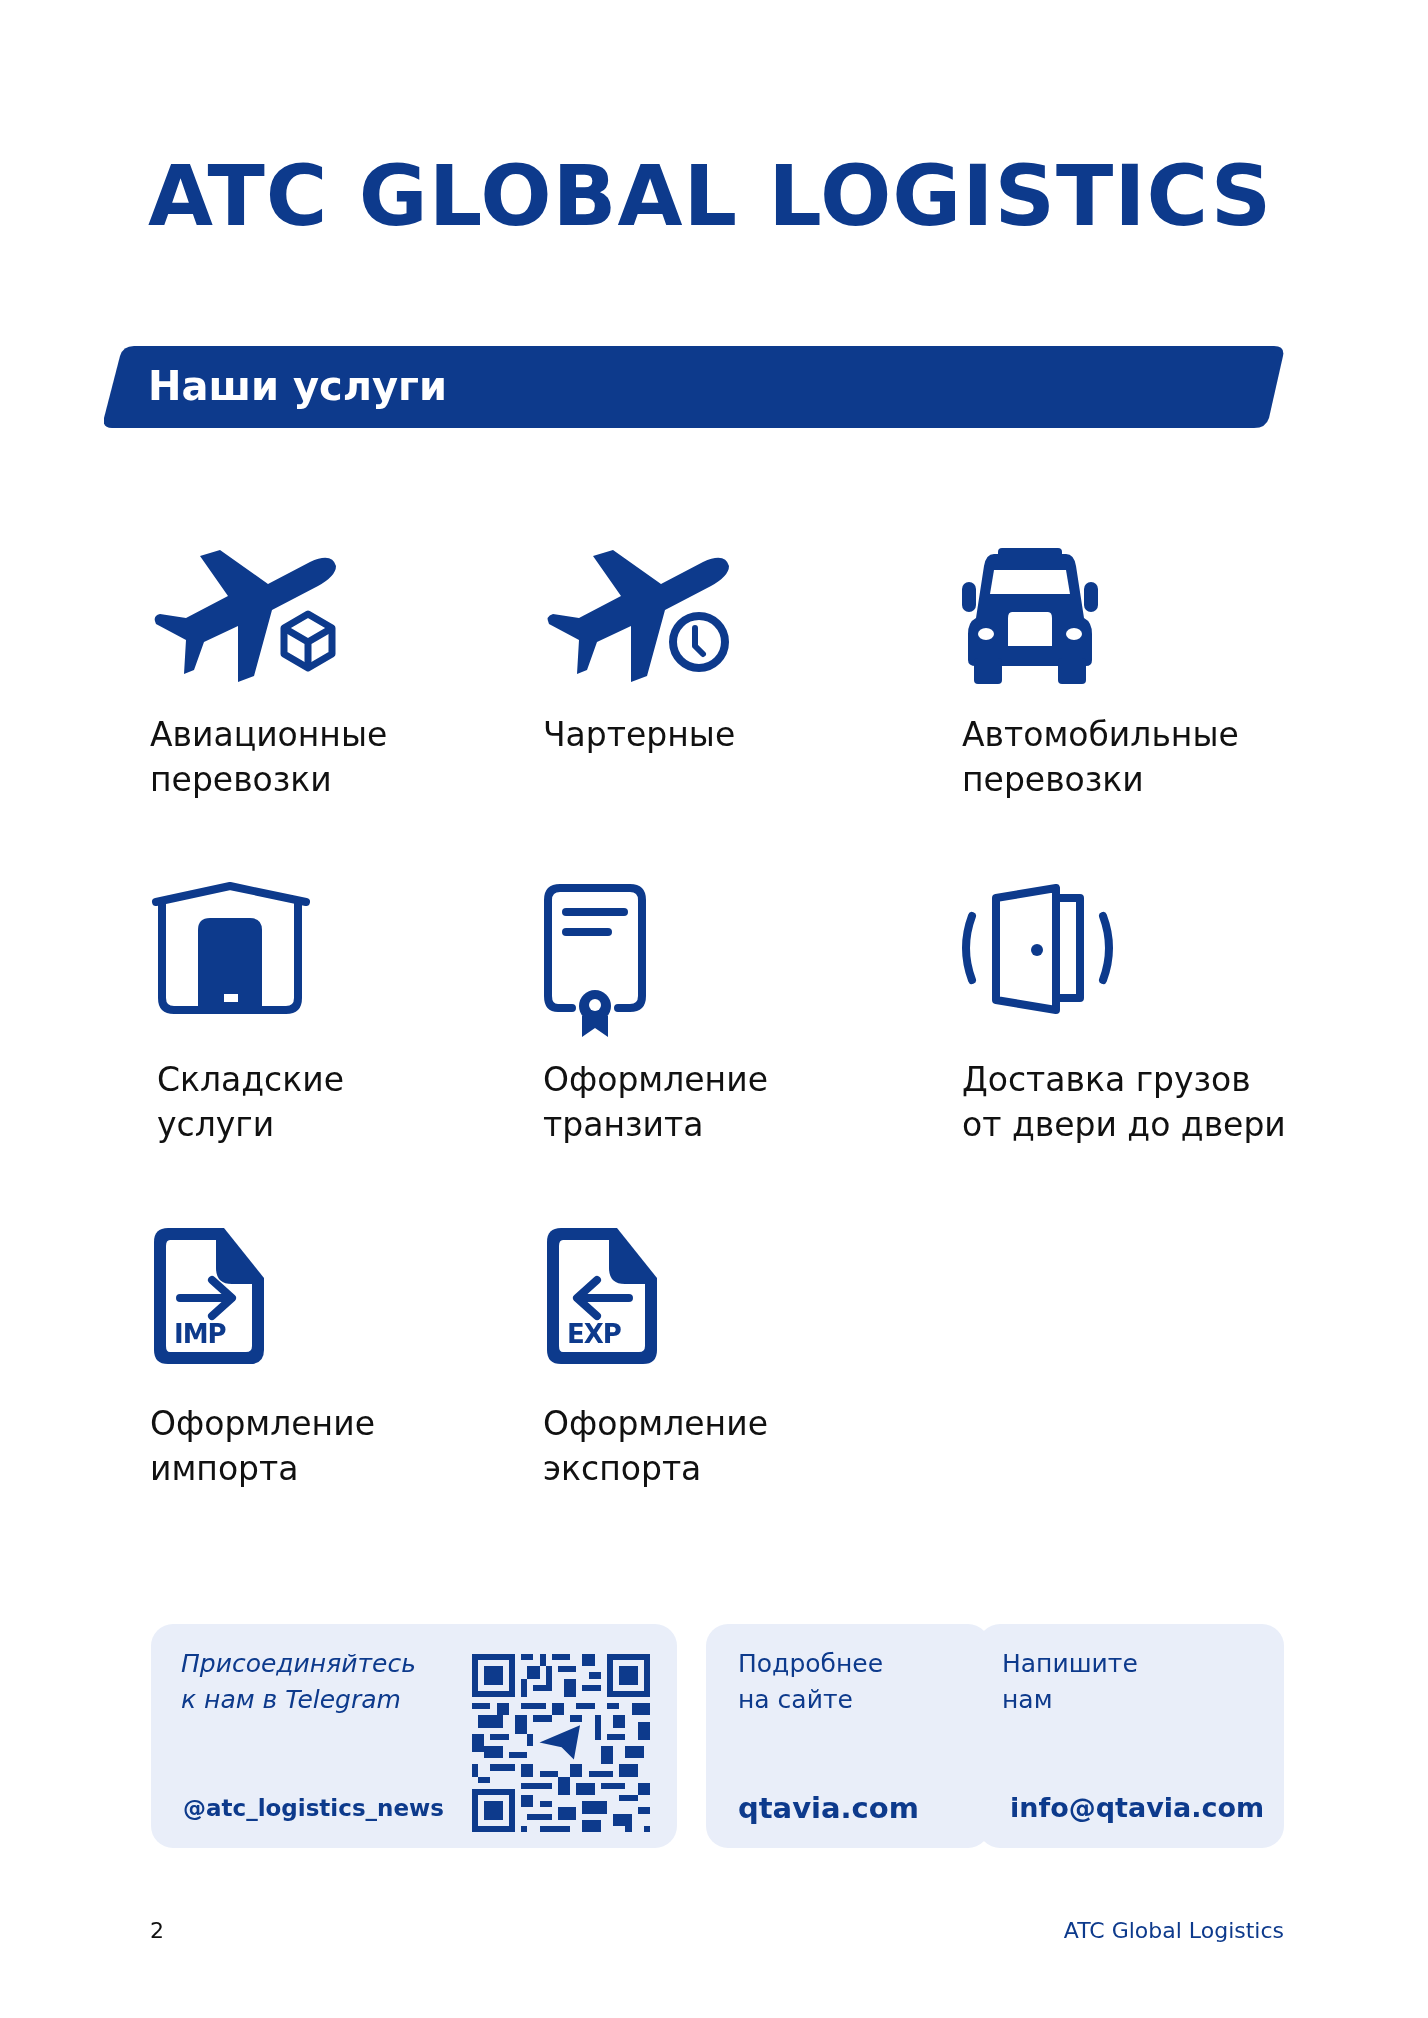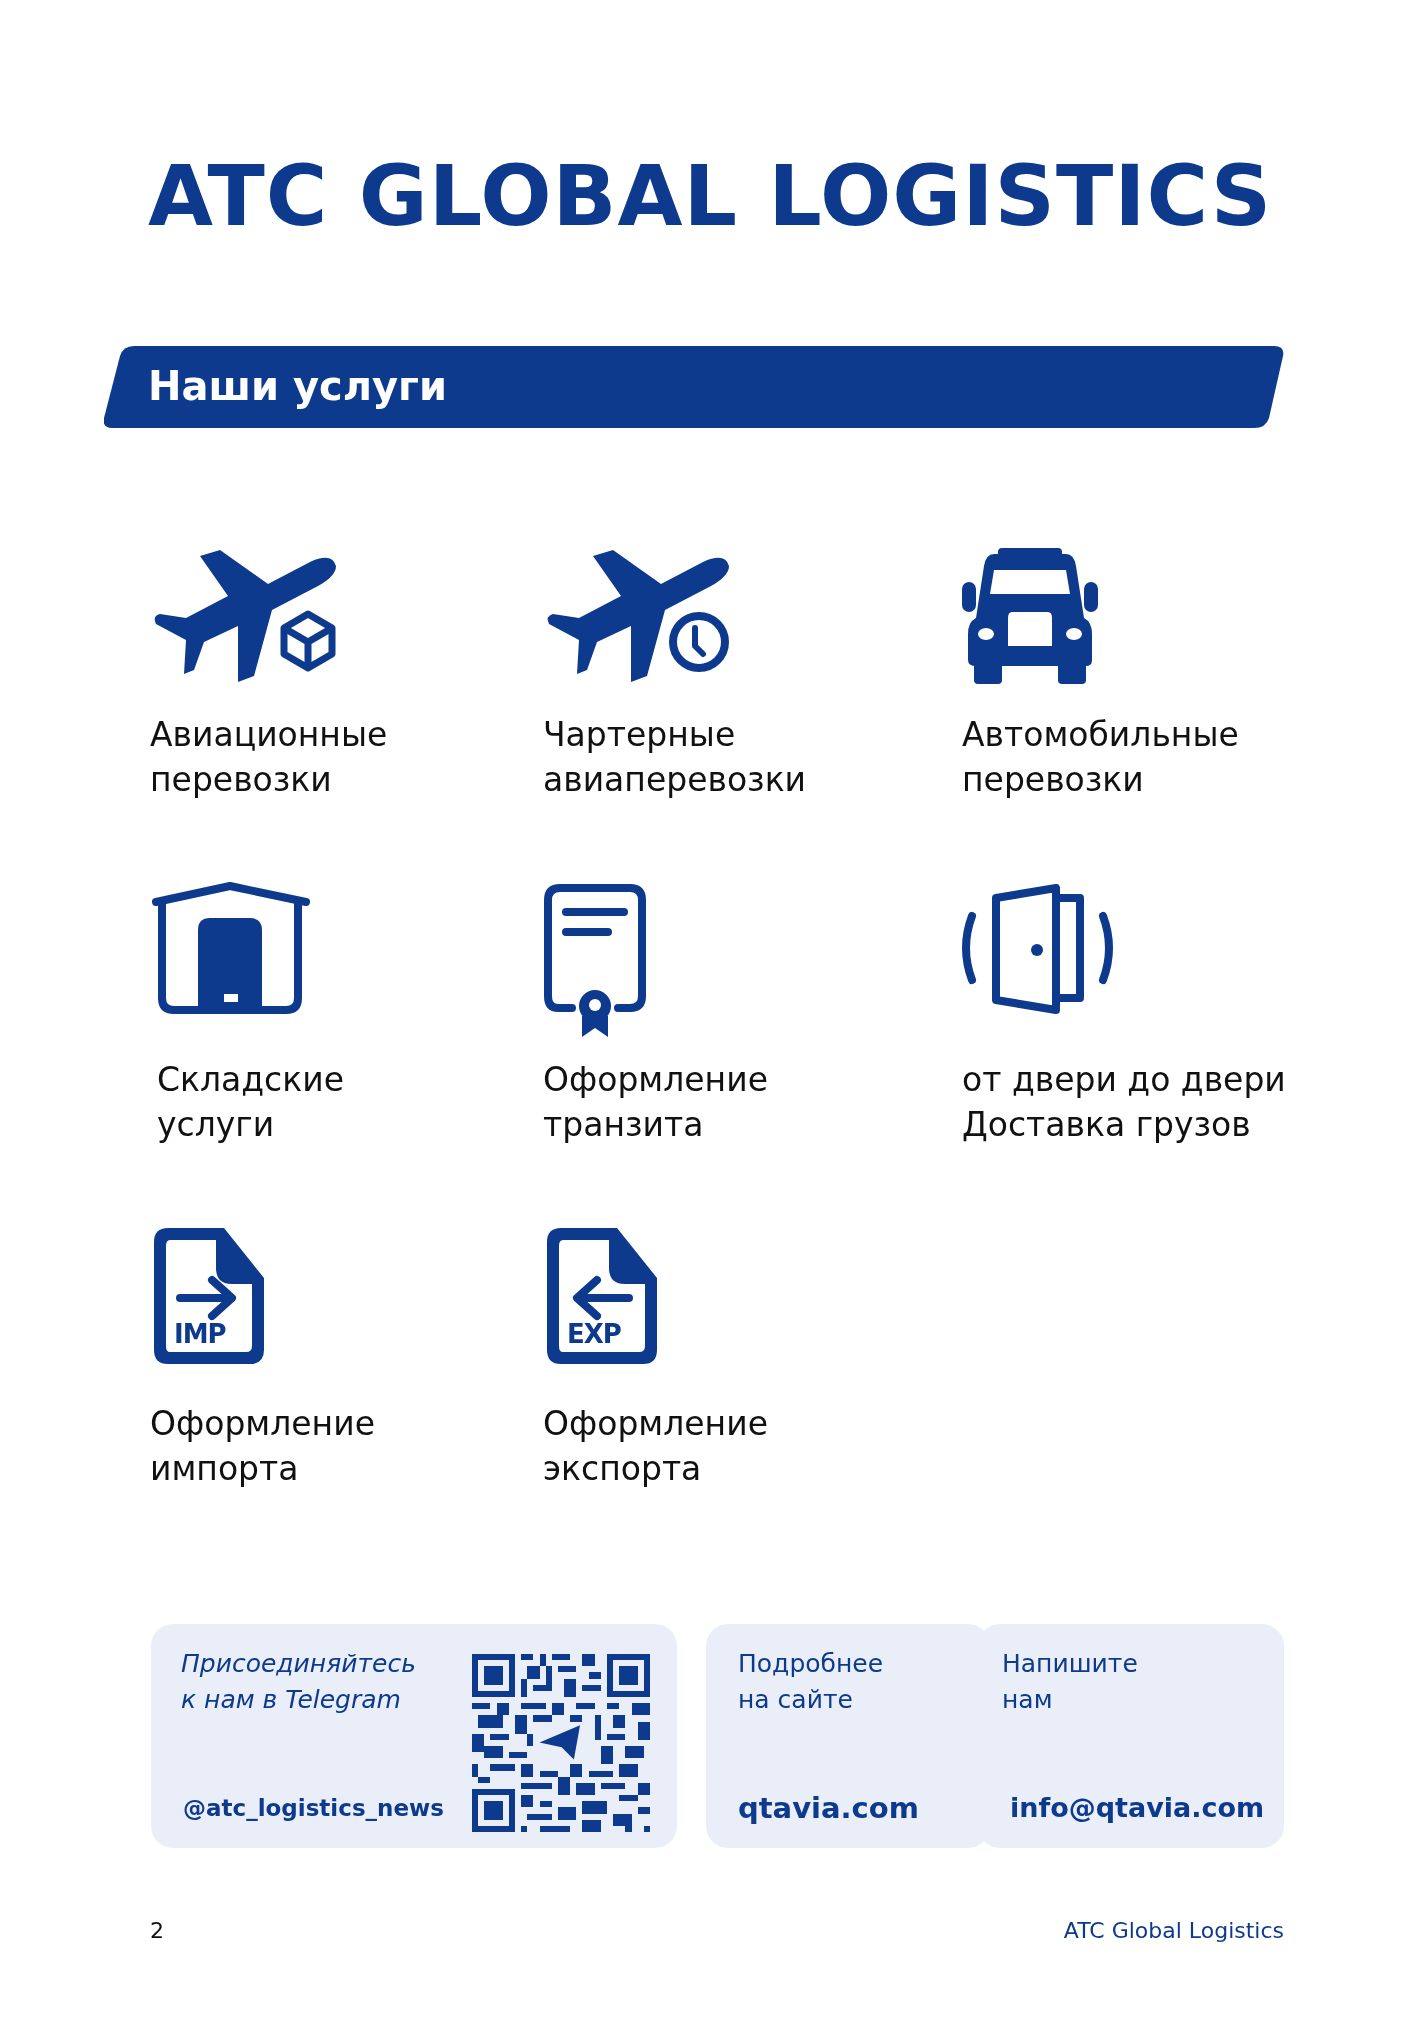--- a/index.html
+++ b/index.html
@@ -86,21 +86,20 @@
   <svg width="190" height="135" viewBox="0 0 190 135">
     <g fill="#0d3a8c">
       <path d="M50 8 L70 2 L118 36 L160 14 Q182 4 186 18 Q186 28 168 38 L122 62 L104 128 L88 134 L88 78 L54 94 L44 122 L34 126 L36 92 L6 76 Q2 68 10 66 L36 70 L78 48 Z"></path>
     </g>
     <circle cx="156" cy="94" r="26" fill="none" stroke="#0d3a8c" stroke-width="8"></circle>
     <path d="M152 80 L152 98 L160 106" fill="none" stroke="#0d3a8c" stroke-width="6" stroke-linecap="round" stroke-linejoin="round"></path>
   </svg>
 </div>
 <div class="label" style="left:543px; top:712px;">
   <div>Чартерные</div>
-  <div>авиаперевозки</div>
 </div>
 
 <div class="icon" style="left:960px; top:548px; width:140px; height:136px;">
   <svg width="140" height="136" viewBox="0 0 140 136">
     <g fill="#0d3a8c">
       <rect x="38" y="0" width="64" height="10" rx="4"></rect>
       <path d="M34 6 H106 Q114 6 116 18 L124 70 Q132 74 132 86 V112 Q132 118 126 118 H16 Q8 118 8 112 V86 Q8 74 16 70 L24 18 Q26 6 34 6 Z"></path>
       <rect x="2" y="34" width="14" height="30" rx="7"></rect>
       <rect x="124" y="34" width="14" height="30" rx="7"></rect>
       <rect x="14" y="110" width="28" height="26" rx="4"></rect>
@@ -150,22 +149,22 @@
 <div class="icon" style="left:960px; top:882px; width:155px; height:135px;">
   <svg width="155" height="135" viewBox="0 0 155 135">
     <path d="M12 34 Q0 66 12 98" fill="none" stroke="#0d3a8c" stroke-width="8" stroke-linecap="round"></path>
     <path d="M143 34 Q155 66 143 98" fill="none" stroke="#0d3a8c" stroke-width="8" stroke-linecap="round"></path>
     <path d="M36 16 L96 6 V128 L36 118 Z" fill="none" stroke="#0d3a8c" stroke-width="8" stroke-linejoin="round"></path>
     <path d="M96 16 H120 V116 H96" fill="none" stroke="#0d3a8c" stroke-width="8" stroke-linejoin="round"></path>
     <circle cx="77" cy="68" r="6" fill="#0d3a8c"></circle>
   </svg>
 </div>
 <div class="label" style="left:962px; top:1057px;">
+  <div>Доставка грузов</div>
   <div>от двери до двери</div>
-  <div>Доставка грузов</div>
 </div>
 
 <div class="icon" style="left:150px; top:1224px; width:118px; height:145px;">
   <svg width="118" height="145" viewBox="0 0 118 145">
     <path d="M18 4 H74 L114 54 V126 Q114 140 100 140 H18 Q4 140 4 126 V18 Q4 4 18 4 Z" fill="#0d3a8c"></path>
     <path d="M20 16 H66 V44 Q66 60 82 60 H102 V122 Q102 128 96 128 H20 Q16 128 16 122 V22 Q16 16 20 16 Z" fill="#ffffff"></path>
     <path d="M30 74 H80 M62 56 L82 74 L62 92" fill="none" stroke="#0d3a8c" stroke-width="8" stroke-linecap="round" stroke-linejoin="round"></path>
   </svg>
   <span style="position:absolute; left:24px; top:96px; font-family:'DejaVu Sans',sans-serif; font-weight:700; font-size:26px; color:#0d3a8c; letter-spacing:-1px; line-height:28px;">IMP</span>
 </div>

